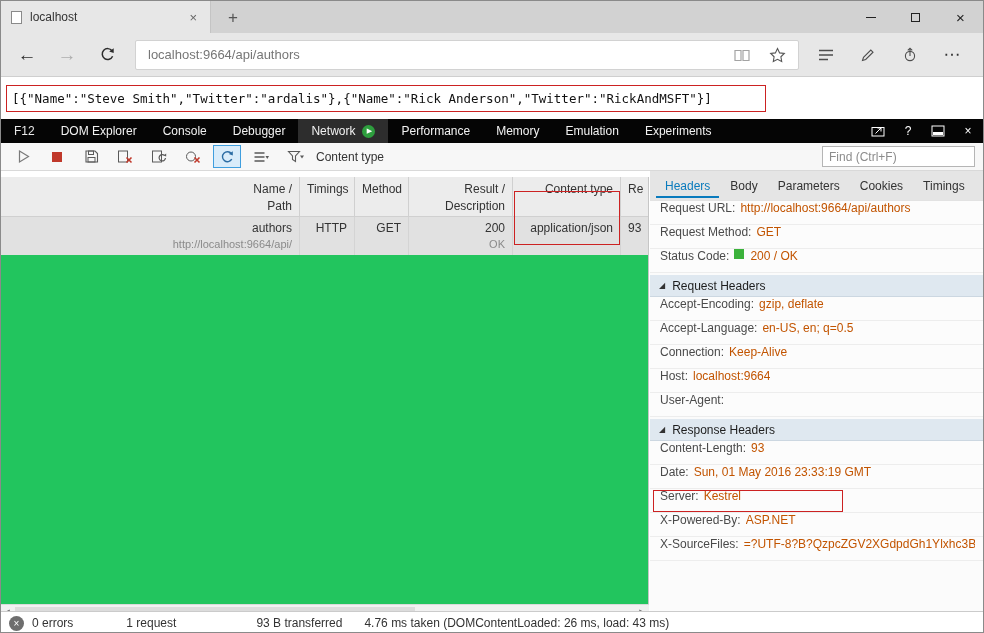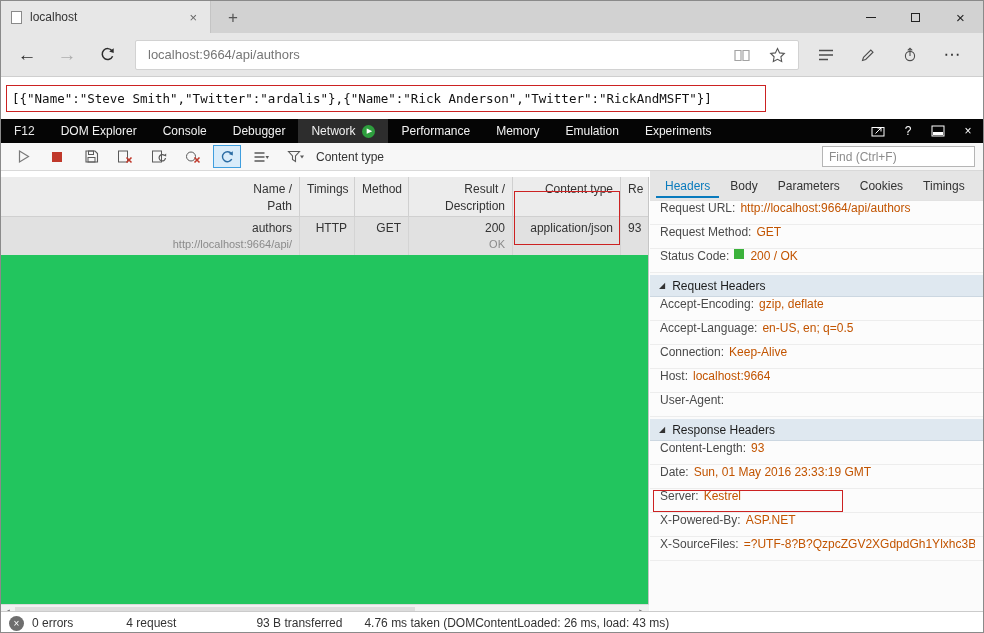--- a/index.html
+++ b/index.html
@@ -404,18 +404,18 @@
       <span class="hp-label">X-SourceFiles:</span>
       <span class="hp-value">=?UTF-8?B?QzpcZGV2XGdpdGh1Ylxhc3B...</span>
     </div>
 
     <div class="hp-redbox"></div>
   </div>
 
   <div class="statusbar">
     <span class="sb-erricon">×</span>
     <span class="sb-errors">0 errors</span>
-    <span class="sb-requests">4 request</span>
+    <span class="sb-requests">1 request</span>
     <span class="sb-transferred">93 B transferred</span>
     <span class="sb-timing">4.76 ms taken (DOMContentLoaded: 26 ms, load: 43 ms)</span>
   </div>
 
 </div>
 
 </body></html>

